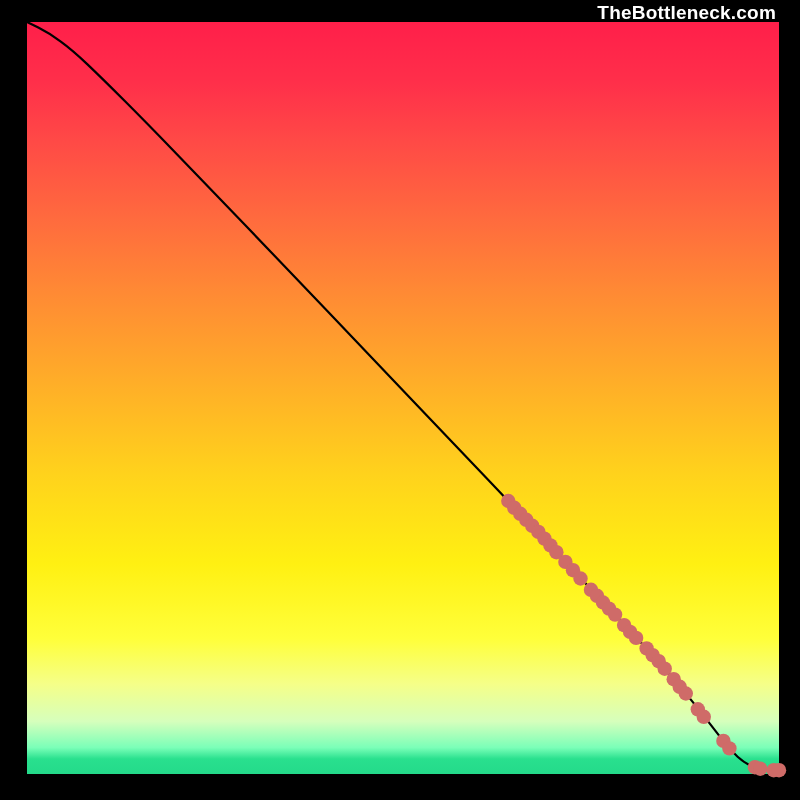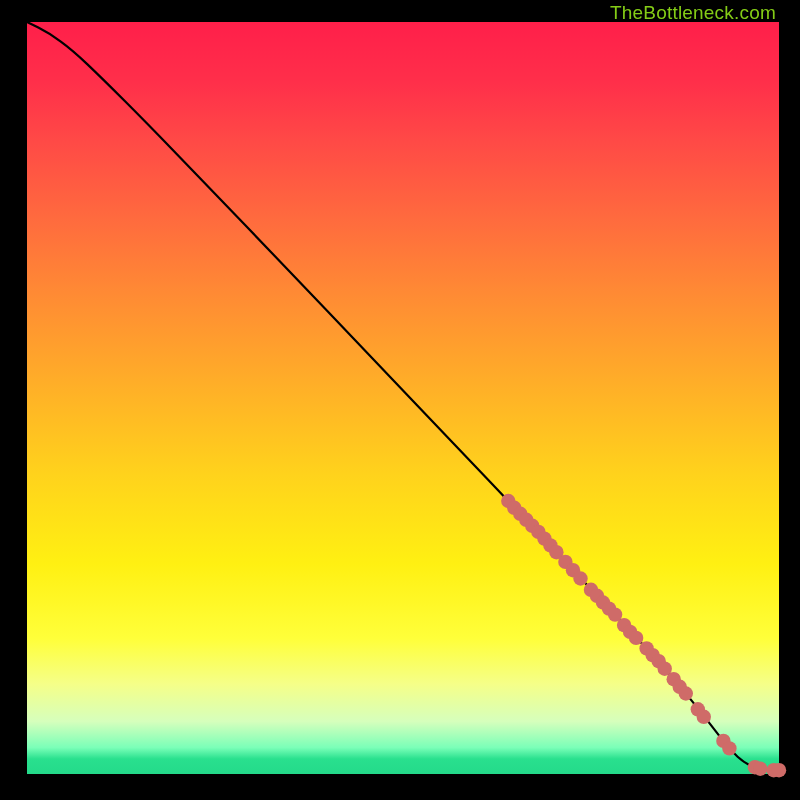--- a/index.html
+++ b/index.html
@@ -41,23 +41,23 @@
       #d6ffbc 93%,
       #7affb8 96.5%,
       #29e08e 98%,
       #24da8a 100%
     );
   }
   .watermark {
     position: absolute;
     top: 2px;
     right: 24px;
-    color: #84cc16;
+    color: #ffffff;
     font-size: 19px;
-    font-weight: 400;
+    font-weight: 700;
     letter-spacing: 0.2px;
     user-select: none;
   }
   svg.overlay {
     position: absolute;
     left: 0;
     top: 0;
     width: 752px;
     height: 752px;
     overflow: visible;

